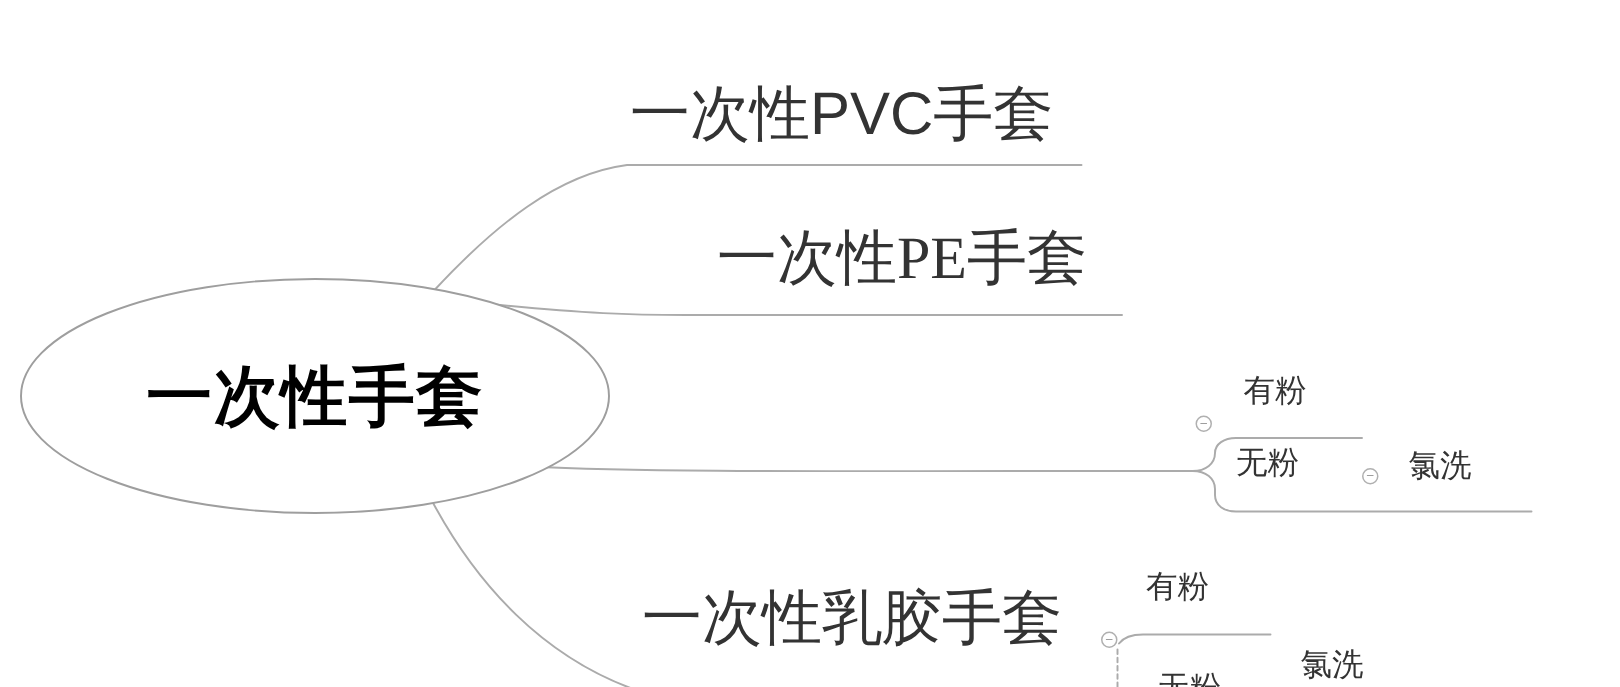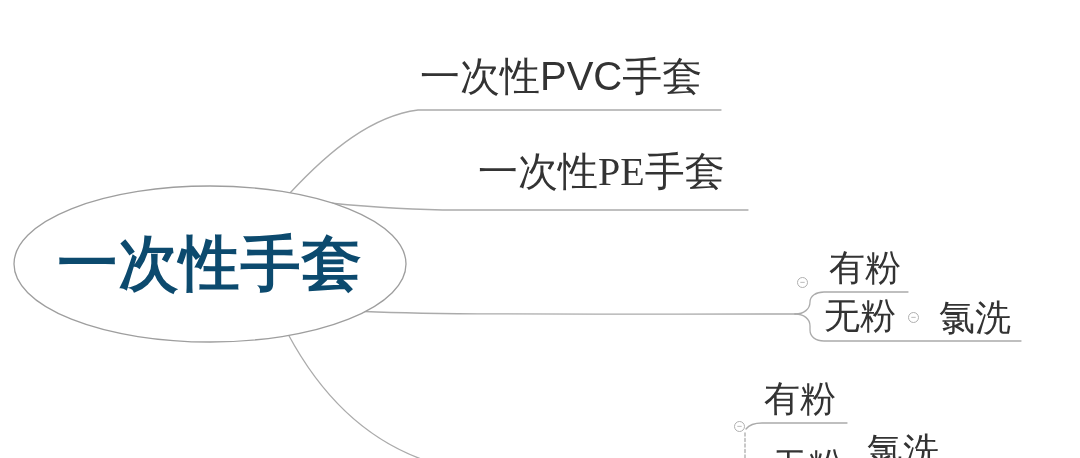--- a/index.html
+++ b/index.html
@@ -17,31 +17,31 @@
     width: 1080px; height: 458px;
   }
   .topic {
     position: absolute;
     color: #333333;
     line-height: 1;
     white-space: nowrap;
     cursor: default;
   }
   .branch-topic { font-size: 40px; }
-  .sub-topic { font-size: 36px; }
+  .sub-topic { font-size: 21px; }
   .root-topic {
     position: absolute;
     left: 14px; top: 186px;
     width: 392px; height: 156px;
     display: flex;
     align-items: center;
     justify-content: center;
-    font-size: 60px;
+    font-size: 44px;
     font-weight: bold;
-    color: #0c4a6e;
+    color: #000000;
     letter-spacing: 1px;
     white-space: nowrap;
     text-align: right;
   }
   .toggle {
     position: absolute;
     width: 11px; height: 11px;
     border: 1px solid #b0b0b0;
     border-radius: 50%;
     background: #ffffff;
@@ -88,20 +88,21 @@
   <div class="topic sub-topic" style="left:829px; top:250px;">有粉</div>
 
   <div class="topic sub-topic" style="left:824px; top:298px;">无粉</div>
 
   <div class="toggle" style="left:908px; top:312px;">
     <span>−</span>
   </div>
 
   <div class="topic sub-topic" style="left:939px; top:300px;">氯洗</div>
 
+  <div class="topic branch-topic" style="left:428px; top:392px;">一次性乳胶手套</div>
 
   <div class="toggle" style="left:734px; top:421px;">
     <span>−</span>
   </div>
 
   <div class="topic sub-topic" style="left:764px; top:381px;">有粉</div>
 
   <div class="topic sub-topic" style="left:772px; top:448px;">无粉</div>
 
   <div class="topic sub-topic" style="left:867px; top:433px;">氯洗</div>

